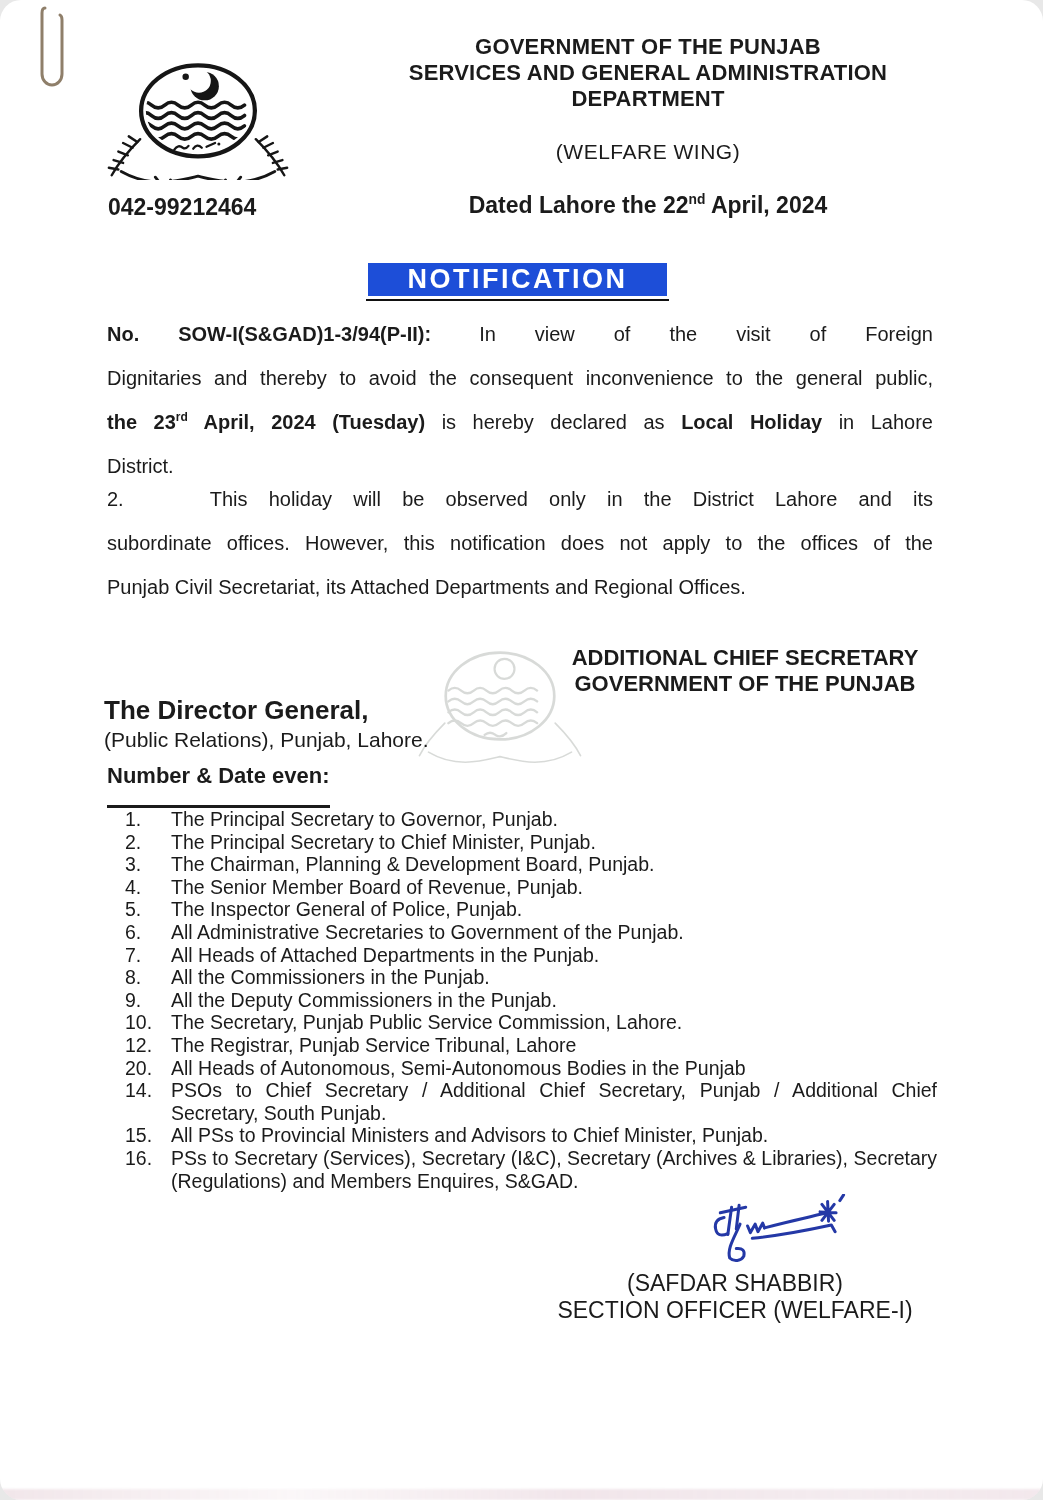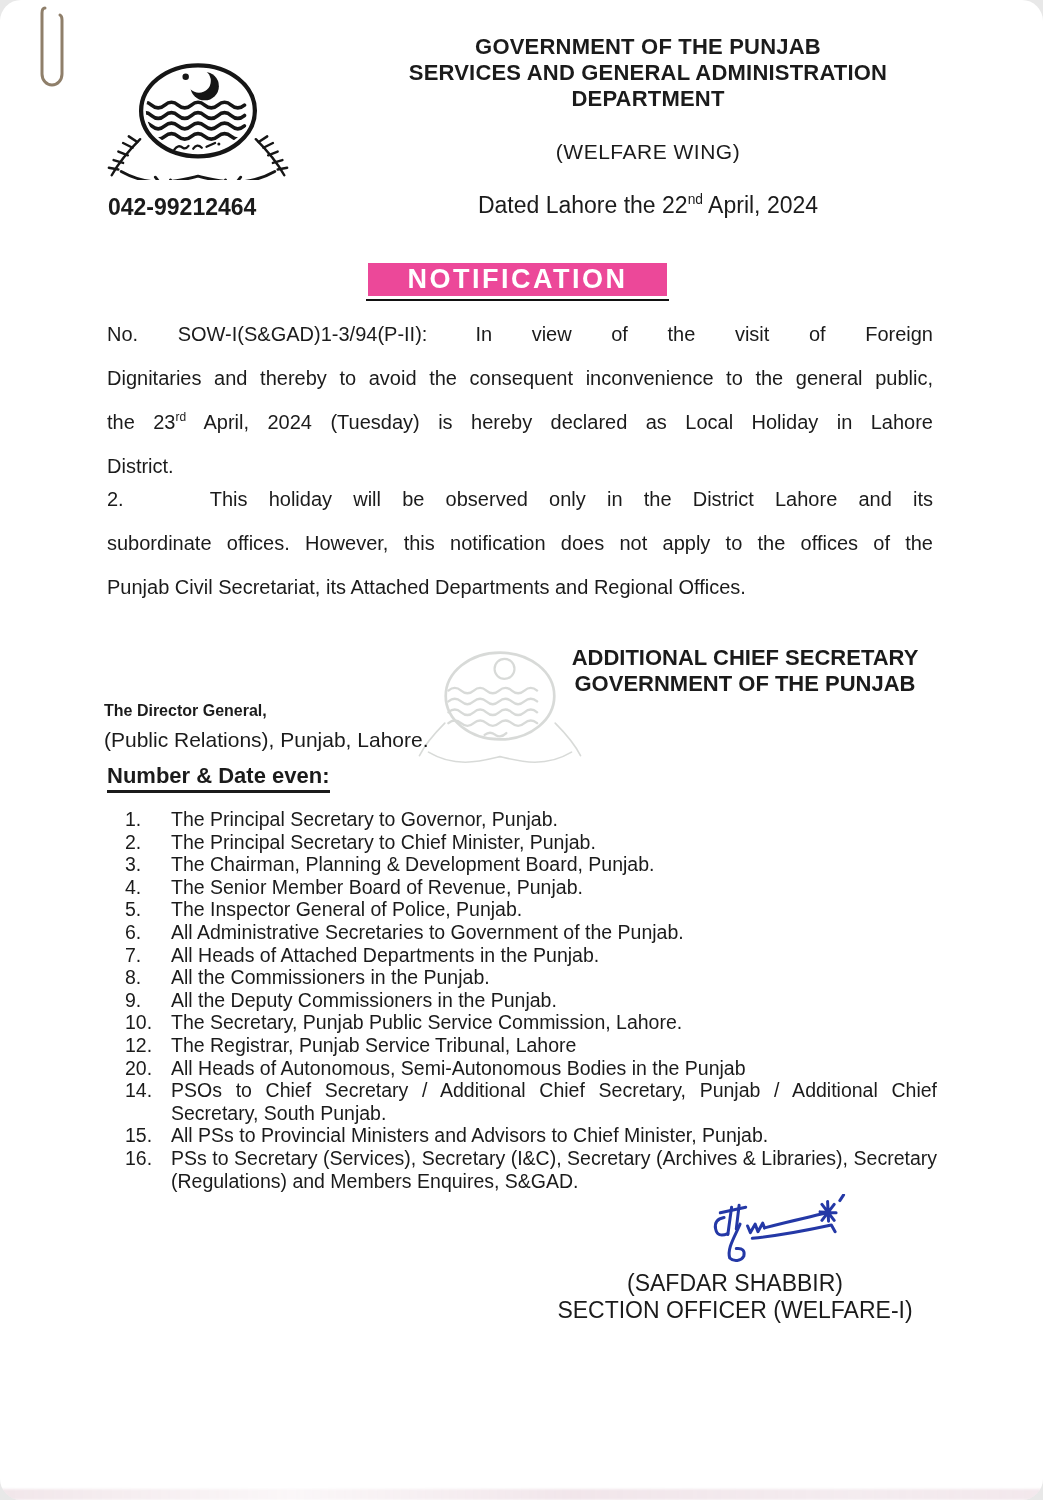--- a/index.html
+++ b/index.html
@@ -2,55 +2,55 @@
 <html><head>
 <meta charset="utf-8">
 <style>
   html,body{margin:0;padding:0;background:#e8e8e8;}
   .page{
     position:relative;width:1043px;height:1500px;background:#ffffff;
     font-family:"Liberation Sans","DejaVu Sans",sans-serif;color:#1b1b1b;
     overflow:hidden;margin:0 auto;border-radius:21px;
   }
   .abs{position:absolute;}
-  .b{font-weight:400;}
+  .b{font-weight:700;}
   sup{font-size:0.6em;line-height:0;vertical-align:super;font-weight:inherit;margin-top:25px;}
 
   
   .hdr{left:253px;top:34px;width:790px;text-align:center;font-weight:700;font-size:22px;line-height:26px;letter-spacing:.2px;}
   .wing{left:253px;top:140px;width:790px;text-align:center;font-weight:400;font-size:21px;letter-spacing:.5px;}
   .phone{left:108px;top:194px;font-weight:700;font-size:23px;}
   .dateline{left:253px;top:192px;width:790px;text-align:center;font-weight:700;font-size:23px;}
 
   
   .notif{
-    left:368px;top:263px;width:299px;height:33px;background:#ec4899;color:#fff;
+    left:368px;top:263px;width:299px;height:33px;background:#1d4ed8;color:#fff;
     font-weight:700;font-size:27px;letter-spacing:2.5px;text-align:center;line-height:32px;
   }
   .notif::after{content:"";position:absolute;left:-2px;right:-2px;bottom:-5px;height:2.5px;background:#111;}
 
   
   .para{left:107px;width:826px;font-size:20px;line-height:44px;}
   .rich-line{text-align:justify;text-align-last:justify;white-space:normal;}
   .rich-line.last{text-align:left;text-align-last:left;}
   .tab-sm{display:inline-block;width:48px;}
   .tab-lg{display:inline-block;width:86px;}
 
   
   .acs{left:560px;top:645px;width:370px;text-align:center;font-weight:700;font-size:22px;line-height:26px;}
 
   
   .watermark{left:405px;top:635px;width:190px;height:132px;color:#9aa09a;opacity:.38;}
 
   
   .addressee{left:104px;top:696px;font-size:21px;line-height:29px;}
-  .addressee .l1{font-weight:700;font-size:16px;}
-
-  
-  .dist-head{left:107px;top:763px;font-weight:700;font-size:22px;border-bottom:3px solid #1b1b1b;padding-bottom:1px;}
+  .addressee .l1{font-weight:700;font-size:26px;}
+
+  
+  .dist-head{left:107px;top:763px;font-weight:700;font-size:22px;border-bottom:3px solid #1b1b1b;padding-bottom:16px;}
   .dist{left:125px;top:808px;width:812px;font-size:19.5px;line-height:22.6px;}
   .dist-row{display:flex;}
   .dist-num{width:46px;flex:0 0 46px;}
   .dist-text{flex:1;text-align:justify;}
 
   
   .sig-svg{left:693px;top:1194px;width:160px;height:80px;color:#2438a6;}
   .signame{left:510px;top:1270px;width:450px;text-align:center;font-weight:400;font-size:23px;line-height:27px;}
 
   

